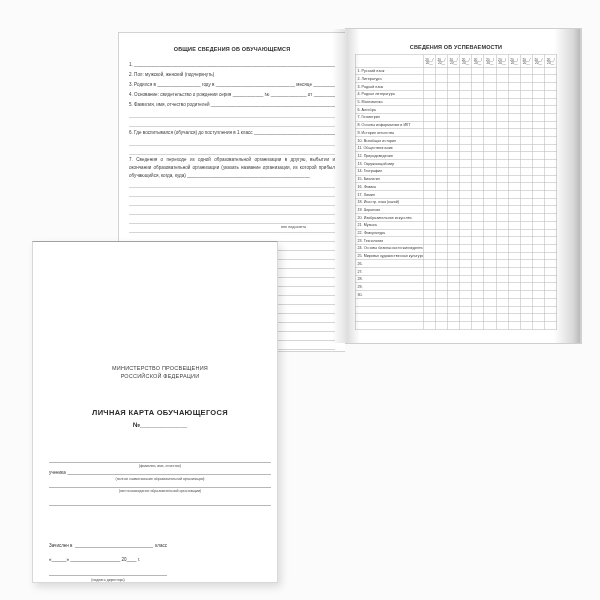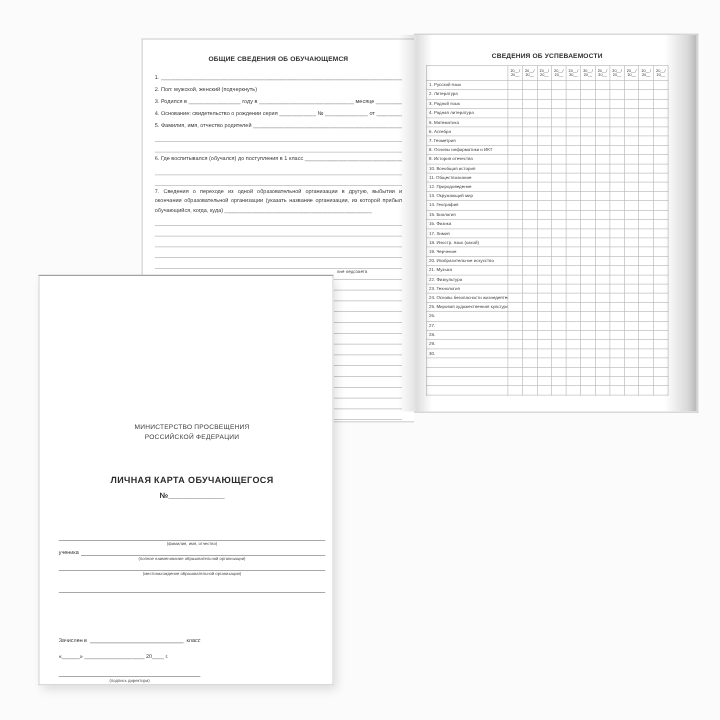--- a/index.html
+++ b/index.html
@@ -25,21 +25,21 @@
   
   .rp-inner{padding:30px 0 0 20px;box-sizing:border-box;height:632px;overflow:hidden;}
   .rp-title{width:404px;font-size:11px;font-weight:bold;text-align:center;color:#2e2e2e;letter-spacing:.3px;}
   table.grades{border-collapse:collapse;table-layout:fixed;width:404px;margin-top:9px;}
   .grades th,.grades td{border:1px solid #b3b3b3;padding:0;}
   .grades th.yr{font-size:6.4px;line-height:7px;font-weight:normal;height:24px;text-align:center;color:#3c3c3c;}
   .grades td.sub{font-size:7.4px;text-align:left;padding:0 1px 0 4px;white-space:nowrap;overflow:hidden;
                  height:14.4px;line-height:14.4px;color:#3c3c3c;}
   .grades td.cell{height:14.4px;}
   
-  .cover{position:absolute;left:32px;top:229px;width:246px;height:342px;background:#fff;box-sizing:border-box;
+  .cover{position:absolute;left:32px;top:241px;width:246px;height:342px;background:#fff;box-sizing:border-box;
          border:1px solid #d8d8d8;border-top:1px solid #a0a0a0;box-shadow:3px 4px 8px rgba(0,0,0,0.13);overflow:hidden;}
   .cv-inner{width:492px;height:684px;padding:0 16px 0 32px;box-sizing:border-box;color:#333;}
   .cv-ministry{margin-top:122px;text-align:center;font-size:11px;line-height:16px;color:#3f3f3f;letter-spacing:.4px;}
   .cv-title{margin-top:56px;text-align:center;font-size:15px;font-weight:bold;letter-spacing:.6px;color:#2b2b2b;}
   .cv-number{margin-top:9px;text-align:center;font-size:13px;font-weight:bold;color:#2b2b2b;}
   .cv-fields{margin-top:56px;}
   .cv-line{height:11px;border-bottom:1px solid #6e6e6e;}
   .cv-caption{font-size:7px;color:#4a4a4a;text-align:center;line-height:13px;height:13px;}
   .cv-row{display:flex;align-items:flex-end;height:12px;font-size:9px;}
   .cv-row .fill{flex:1;border-bottom:1px solid #6e6e6e;margin-left:4px;}

